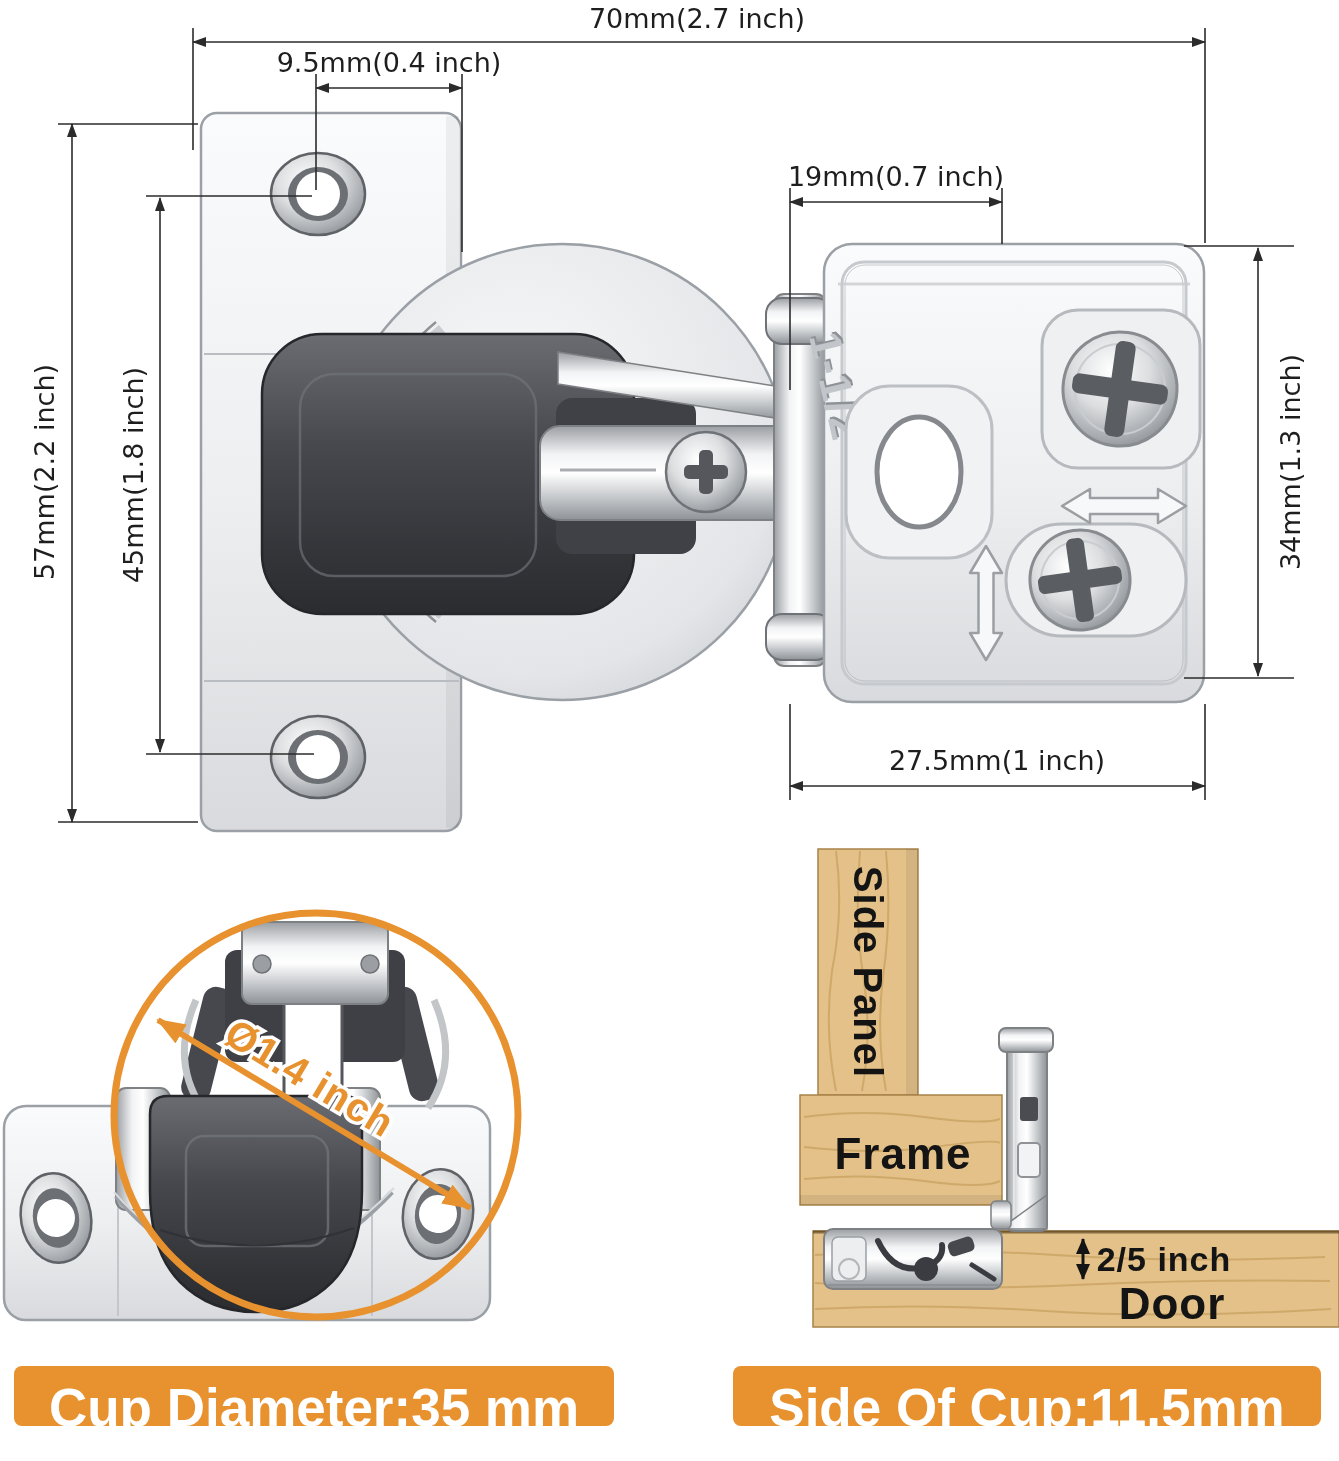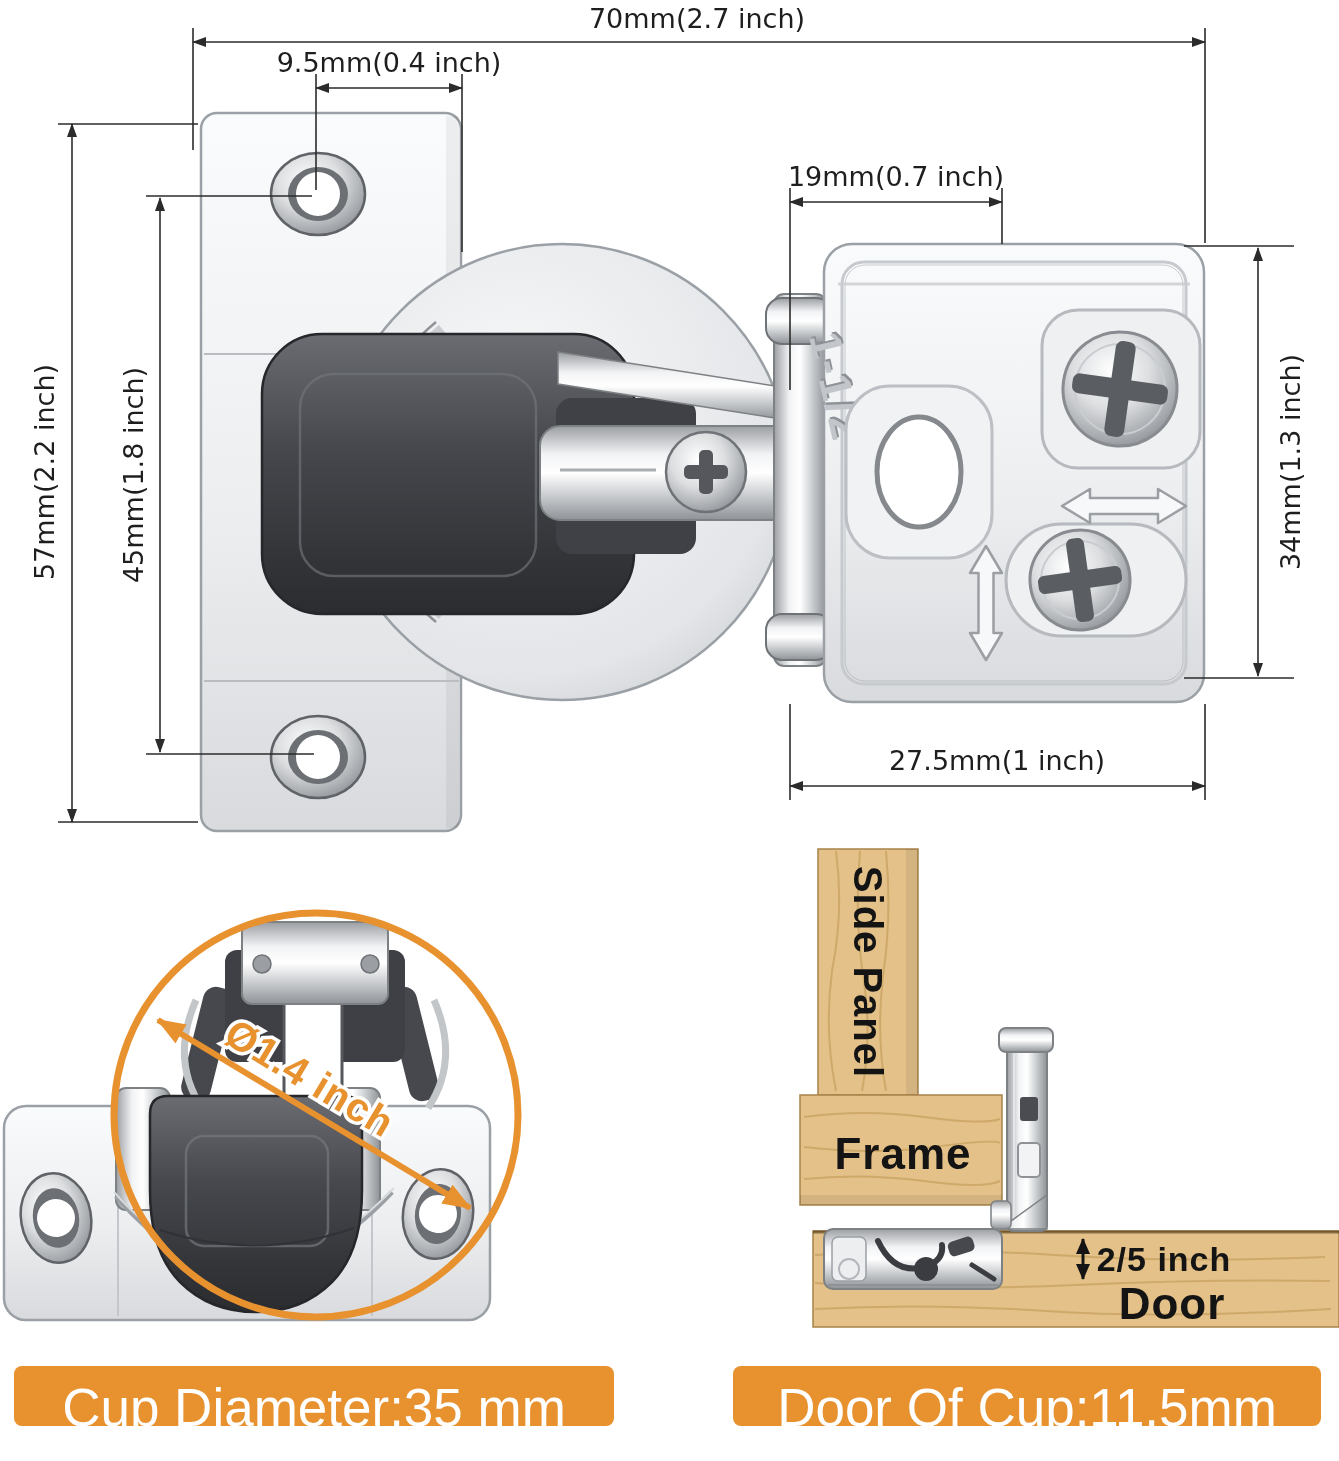--- a/index.html
+++ b/index.html
@@ -11,21 +11,21 @@
   *{margin:0;padding:0;box-sizing:border-box}
   html,body{background:#fff}
   .canvas{position:relative;width:1339px;height:1461px;background:#fff;overflow:hidden;
           font-family:"Liberation Sans",sans-serif}
   .abs{position:absolute}
   .dim{font:27px "DejaVu Sans",sans-serif;fill:#1e1e1e}
   .dimline{stroke:var(--dimension-line);stroke-width:1.6;fill:none}
   .boardlabel{font-family:"Liberation Sans",sans-serif;font-weight:700;fill:#141414;letter-spacing:1px}
   .stamp{font-family:"Liberation Sans",sans-serif;font-weight:700;letter-spacing:2px}
   .banner{position:absolute;top:1366px;height:60px;background:var(--accent-orange);
-          border-radius:8px;color:#fff;font-weight:400;font-size:53px;line-height:84px;
+          border-radius:8px;color:#fff;font-weight:700;font-size:53px;line-height:84px;
           text-align:center;white-space:nowrap}
 </style>
 </head>
 <body>
 
 <div class="canvas">
 
 <svg class="abs" style="left:0;top:0" width="1339" height="845" viewBox="0 0 1339 845">
   <defs>
     <linearGradient id="plate" x1="0" y1="0" x2="0" y2="1">
@@ -288,15 +288,15 @@
     <line x1="108" y1="440" x2="278" y2="440" stroke="#8f9296" stroke-width="2"></line>
   </g>
 
   <g>
     <line x1="363" y1="394" x2="363" y2="434" stroke="#141414" stroke-width="3" marker-start="url(#dimAb)" marker-end="url(#dimAb)"></line>
     <text class="boardlabel" x="444" y="414" text-anchor="middle" dominant-baseline="central" font-size="34">2/5 inch</text>
   </g>
 </svg>
 
 <div class="banner" style="left:14px;width:600px">Cup Diameter:35 mm</div>
-<div class="banner" style="left:733px;width:588px">Door Of Cup:11.5mm</div>
+<div class="banner" style="left:733px;width:588px">Side Of Cup:11.5mm</div>
 
 </div>
 
 </body></html>

